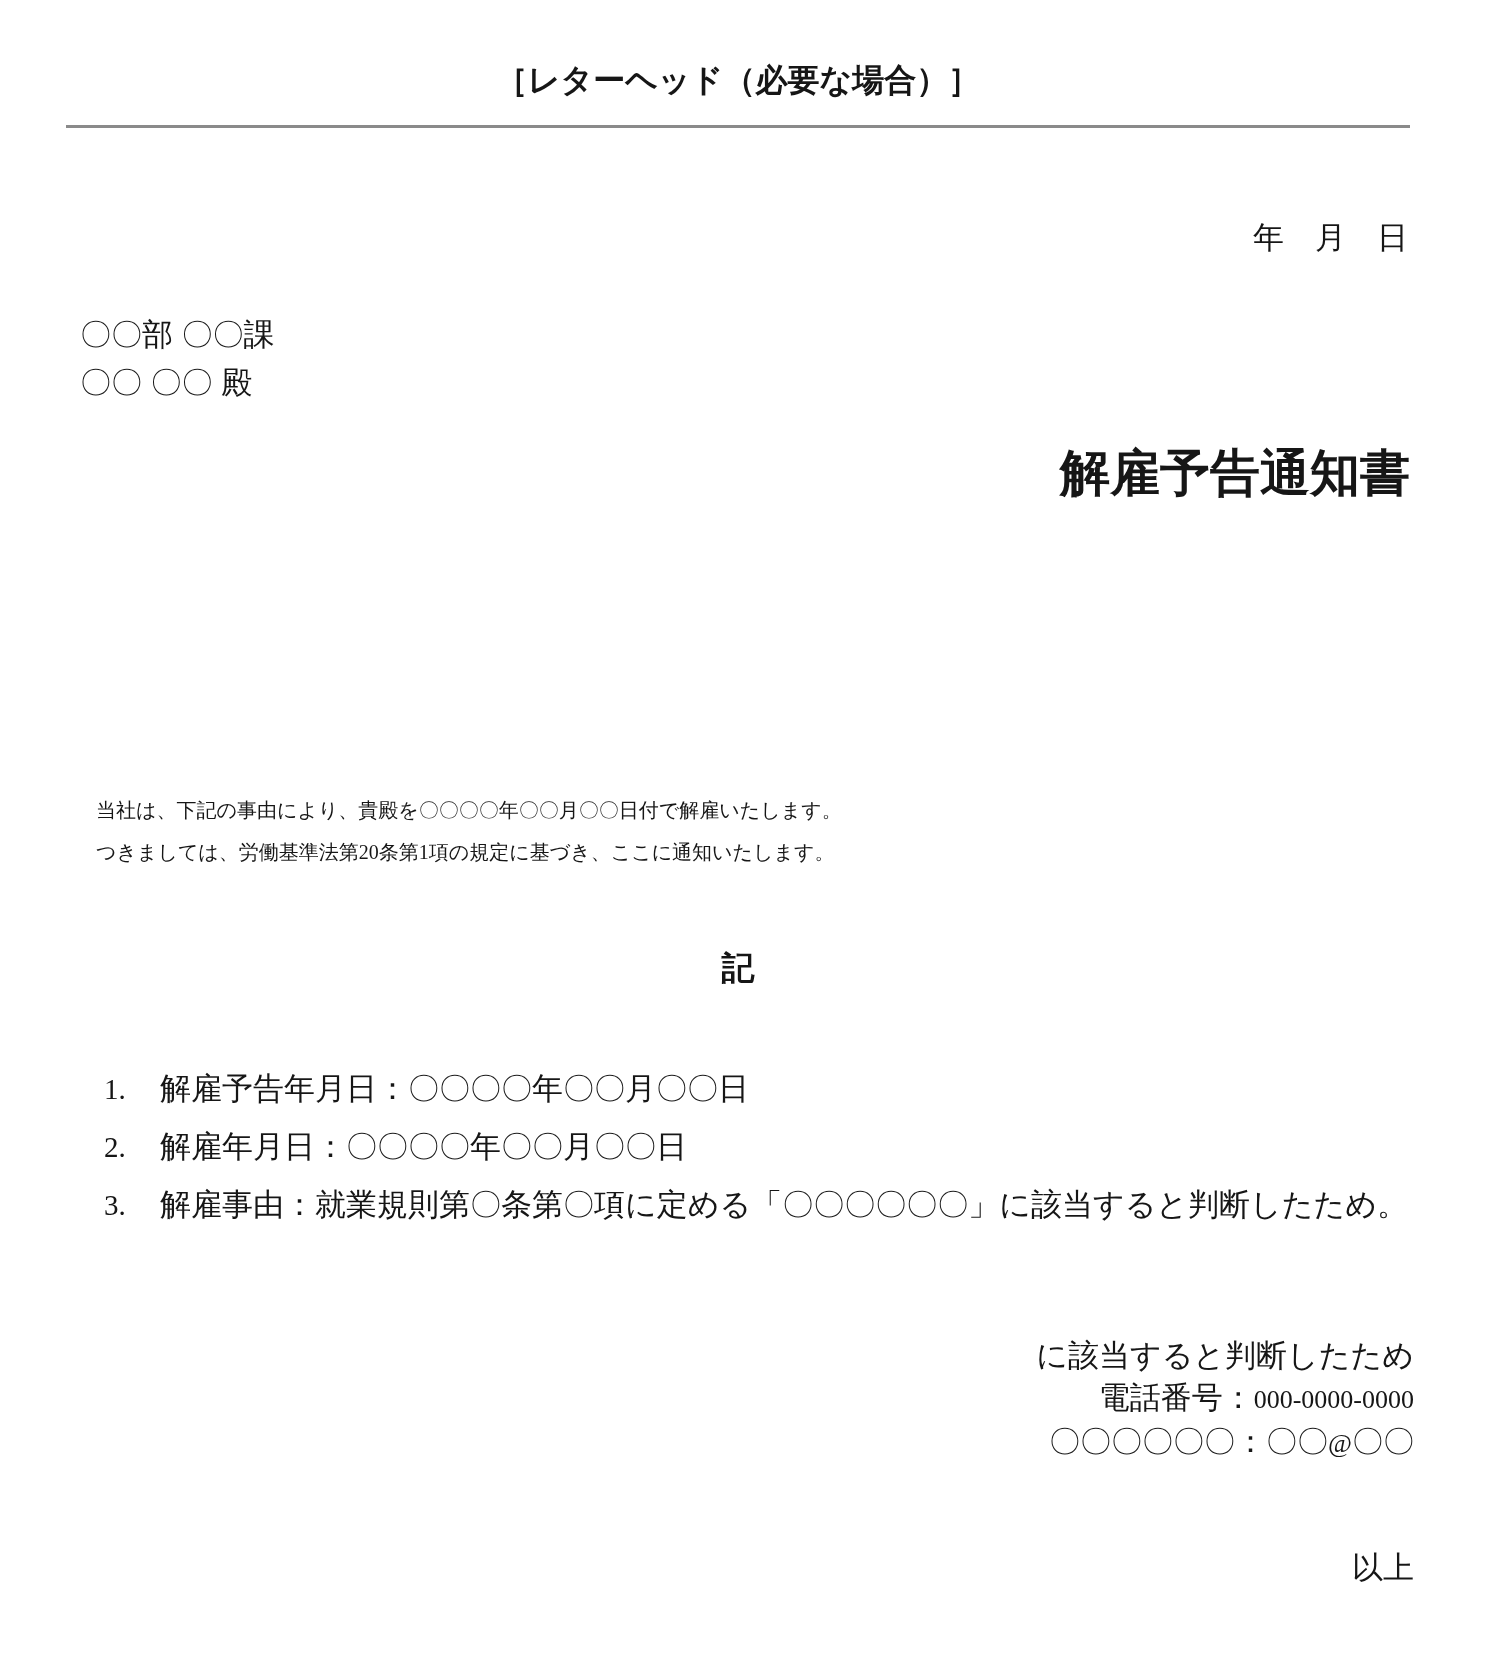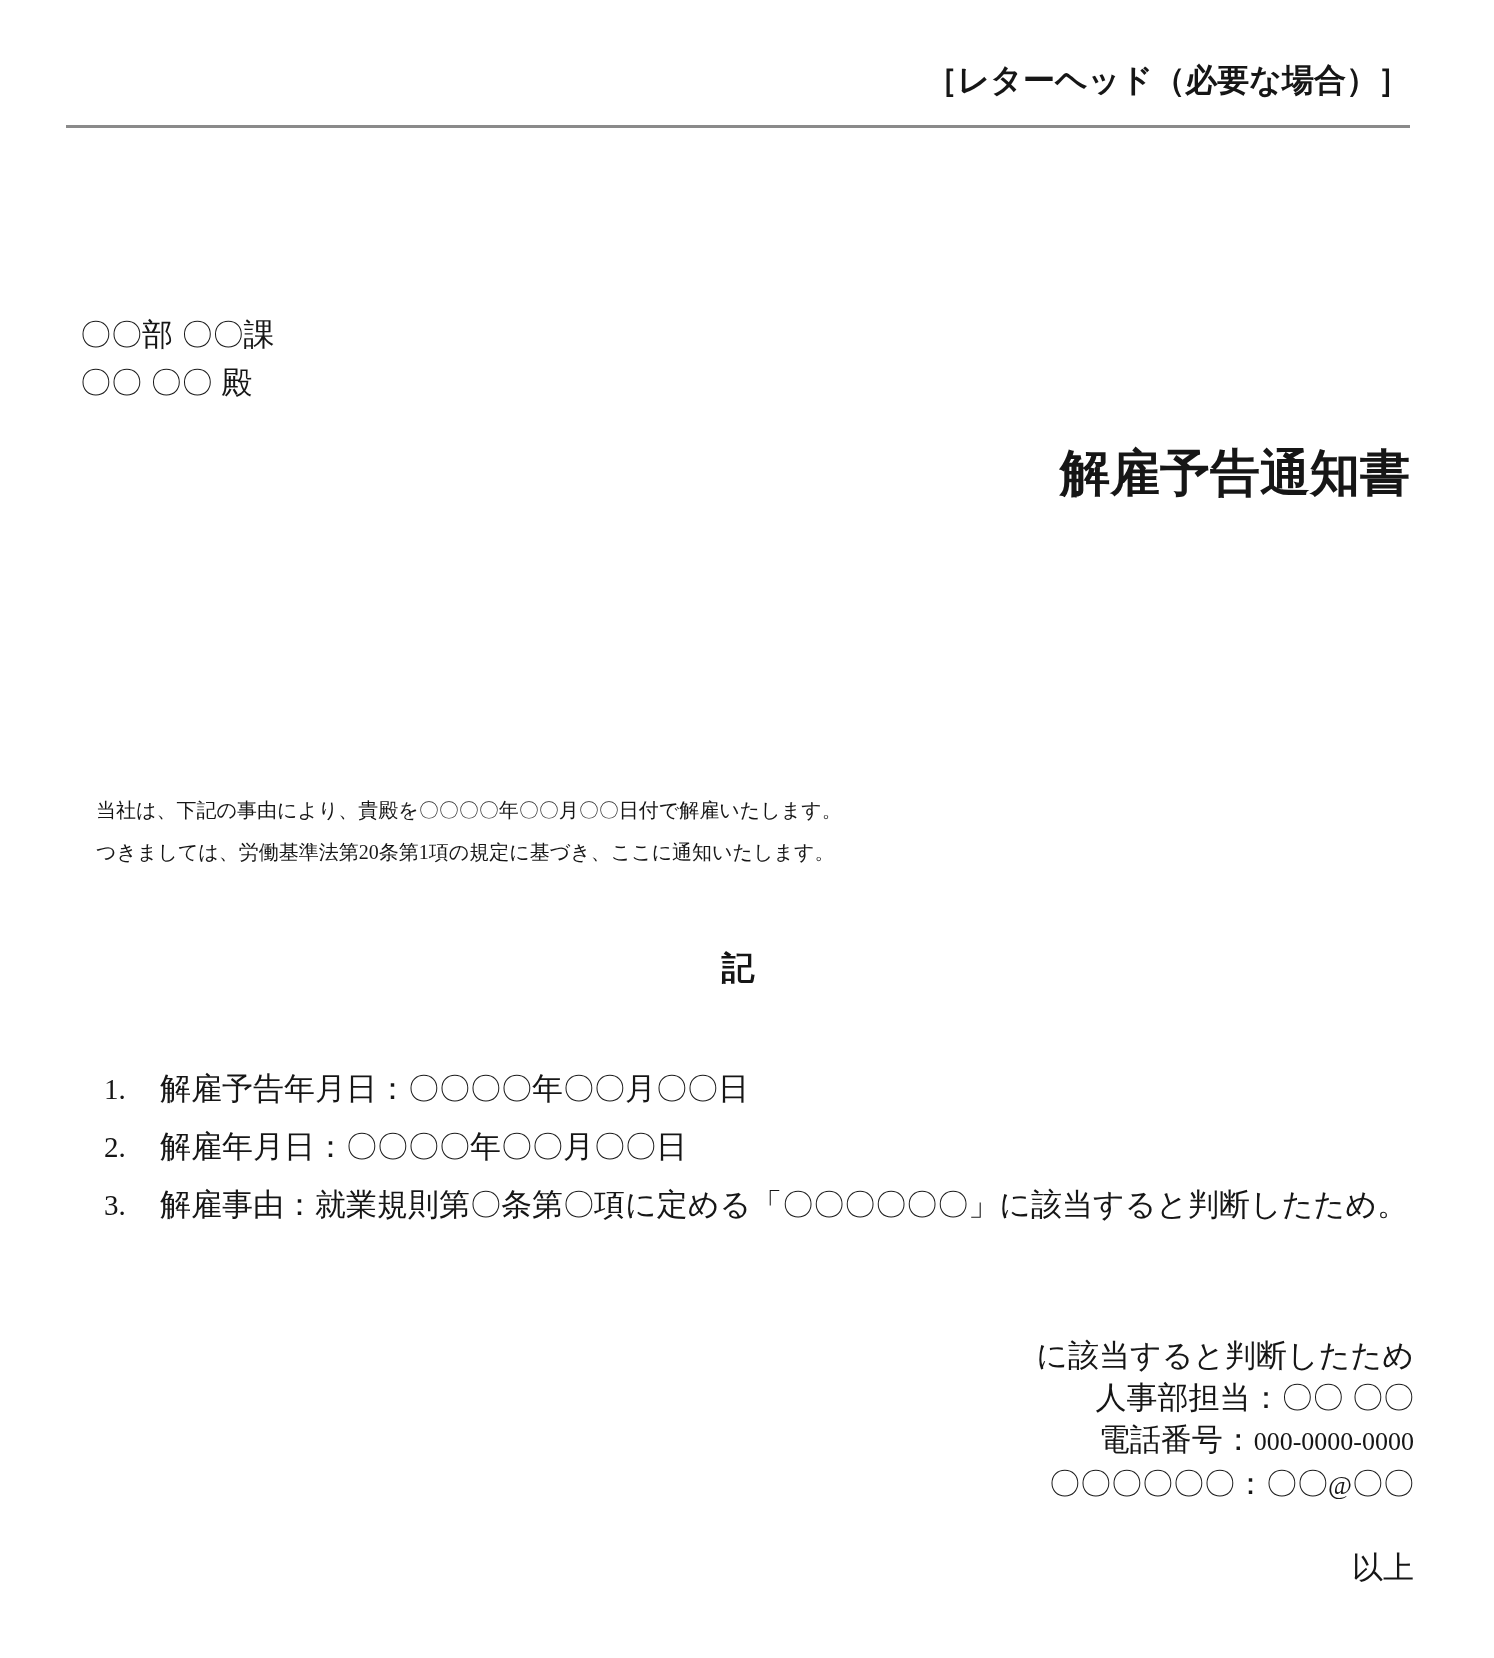--- a/index.html
+++ b/index.html
@@ -9,21 +9,21 @@
     height: 1658px;
     background: #ffffff;
     color: #161616;
     font-family: "Liberation Sans", "DejaVu Sans", sans-serif;
     overflow: hidden;
   }
   .serif { font-family: "Liberation Serif", "DejaVu Serif", serif; }
 
   .letterhead {
     position: absolute; top: 58px; left: 66px; right: 84px;
-    text-align: right; font-size: 32px; font-weight: bold; line-height: 44px;
+    text-align: center; font-size: 32px; font-weight: bold; line-height: 44px;
   }
   .rule {
     position: absolute; top: 125px; left: 66px; right: 84px;
     height: 3px; background: #8a8a8a;
   }
   .date-line {
     position: absolute; top: 217px; left: 66px; right: 86px;
     text-align: right; font-size: 31px; line-height: 42px;
   }
   .recipient {
@@ -69,20 +69,21 @@
 </style>
 </head>
 <body>
 
 <div class="page">
 
   <div class="letterhead">［レターヘッド（必要な場合）］</div>
 
   <div class="rule"></div>
 
+  <div class="date-line">年　月　日</div>
 
   <div class="recipient">
     <div>〇〇部 〇〇課</div>
     <div>〇〇 〇〇 殿</div>
   </div>
 
   <h1 class="doc-title">解雇予告通知書</h1>
 
 
   <div class="body-par">
@@ -102,20 +103,19 @@
       <span class="txt">解雇年月日：〇〇〇〇年〇〇月〇〇日</span>
     </div>
     <div class="list-item">
       <span class="num serif">3.</span>
       <span class="txt">解雇事由：就業規則第〇条第〇項に定める「〇〇〇〇〇〇」に該当すると判断したため。</span>
     </div>
   </div>
 
   <div class="contact">
     <div>に該当すると判断したため</div>
-    <div>人事部担当：〇〇 〇〇</div>
     <div><span>電話番号：</span><span class="serif">000-0000-0000</span></div>
     <div><span>〇〇〇〇〇〇：</span><span>〇〇</span><span class="serif">@</span><span>〇〇</span></div>
   </div>
 
   <div class="closing">以上</div>
 
 </div>
 
 </body></html>

